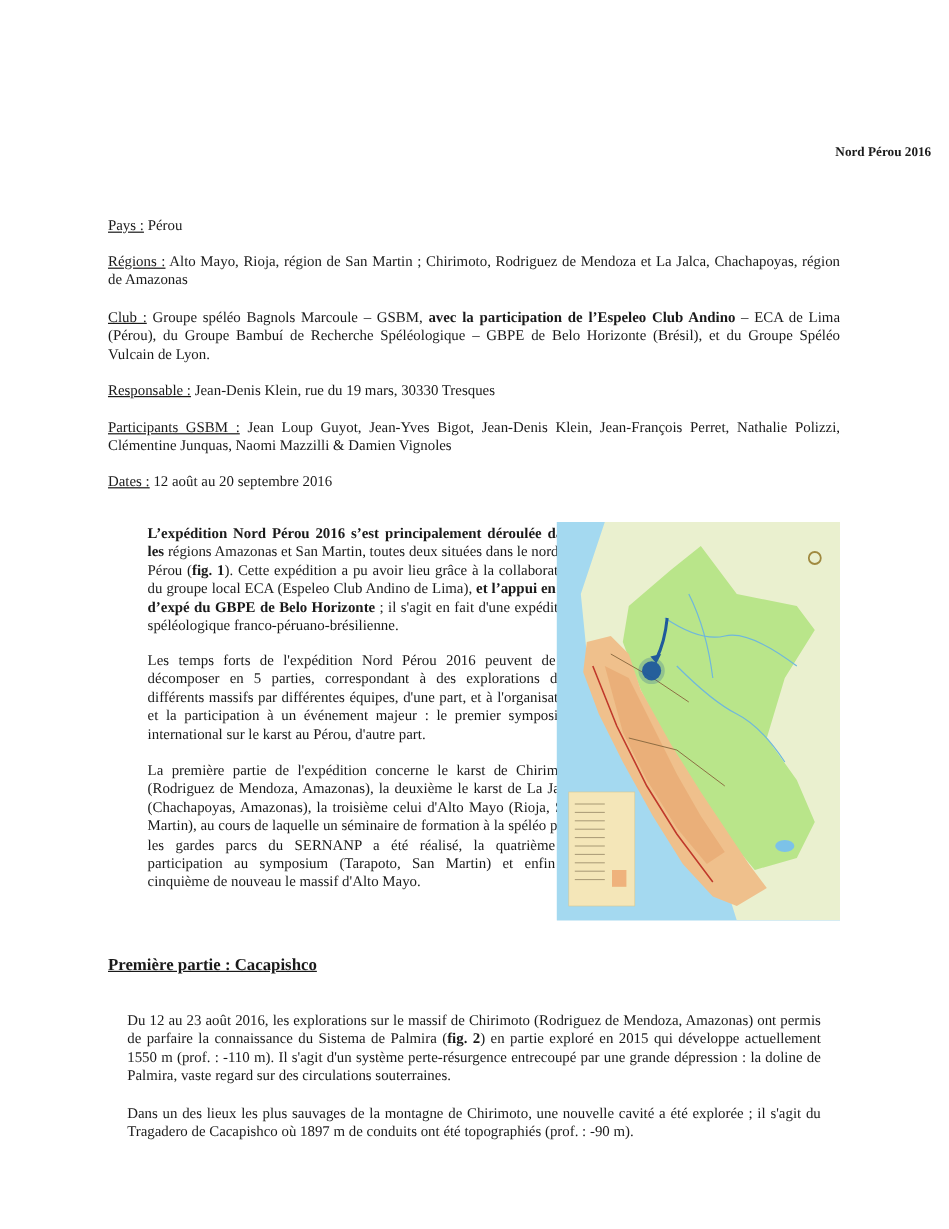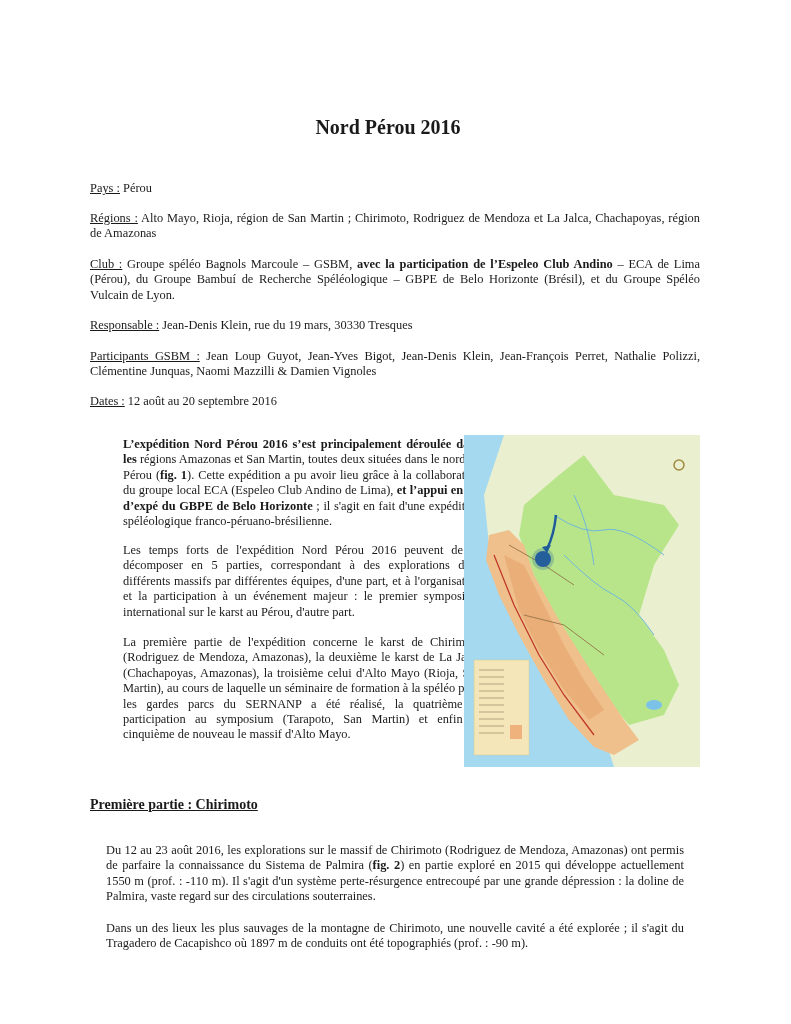--- a/index.html
+++ b/index.html
@@ -1,20 +1,20 @@
 <!DOCTYPE html>
 <html><head>
 <meta charset="utf-8">
 <style>
   html, body { margin: 0; padding: 0; background: #ffffff; }
   body { width: 791px; height: 1024px; position: relative; overflow: hidden;
          font-family: "Liberation Serif", serif; color: #1a1a1a; font-size: 12.4px; line-height: 15.4px; }
   .page { position: absolute; left: 0; top: 0; width: 791px; height: 1024px; }
-  .title { position: absolute; top: 120px; left: 0; width: 776px; text-align: center;
-           font-weight: bold; font-size: 20px; }
+  .title { position: absolute; top: 120px; left: 0; width: 776px; text-align: right;
+           font-weight: bold; font-size: 11px; }
   .field { position: absolute; left: 90px; width: 610px; text-align: justify; }
   .field .label { text-decoration: underline; }
   .field b { font-weight: bold; margin-top: 32px; }
   .col { position: absolute; left: 90px; width: 358px; text-align: justify; margin-left: 33px; }
   .col p { margin: 0; }
   .caption { position: absolute; left: 190px; width: 258px; text-align: right; font-weight: bold; top: 751px; }
   .section-heading { position: absolute; left: 90px; top: 797px; font-weight: bold; font-size: 14px;
                      text-decoration: underline; }
   .body-text { position: absolute; left: 90px; width: 610px; top: 827px; text-align: justify; }
   .body-text p { margin: 16px; }
@@ -110,20 +110,20 @@
           <line x1="15" y1="270" x2="40" y2="270"></line>
         <line x1="15" y1="277" x2="40" y2="277"></line>
           <line x1="15" y1="284" x2="40" y2="284"></line>
         <line x1="15" y1="291" x2="40" y2="291"></line>
           <line x1="15" y1="298" x2="40" y2="298"></line>
       </g>
       <rect x="46" y="290" width="12" height="14" fill="#efb27c"></rect>
     </svg>
   </div>
 
-  <div class="section-heading">Première partie : Chirimoto</div>
+  <div class="section-heading">Première partie : Cacapishco</div>
 
   <div class="body-text">
     <p><span>Du 12 au 23 août 2016, les explorations sur le massif de Chirimoto (Rodriguez de Mendoza, Amazonas) ont permis de parfaire la connaissance du Sistema de Palmira (</span><b>fig. 2</b><span>) en partie exploré en 2015 qui développe actuellement 1550 m (prof. : -110 m). Il s'agit d'un système perte-résurgence entrecoupé par une grande dépression : la doline de Palmira, vaste regard sur des circulations souterraines.</span></p>
     <p>Dans un des lieux les plus sauvages de la montagne de Chirimoto, une nouvelle cavité a été explorée ; il s'agit du Tragadero de Cacapishco où 1897 m de conduits ont été topographiés (prof. : -90 m).</p>
   </div>
 
 </div>
 
 </body></html>

